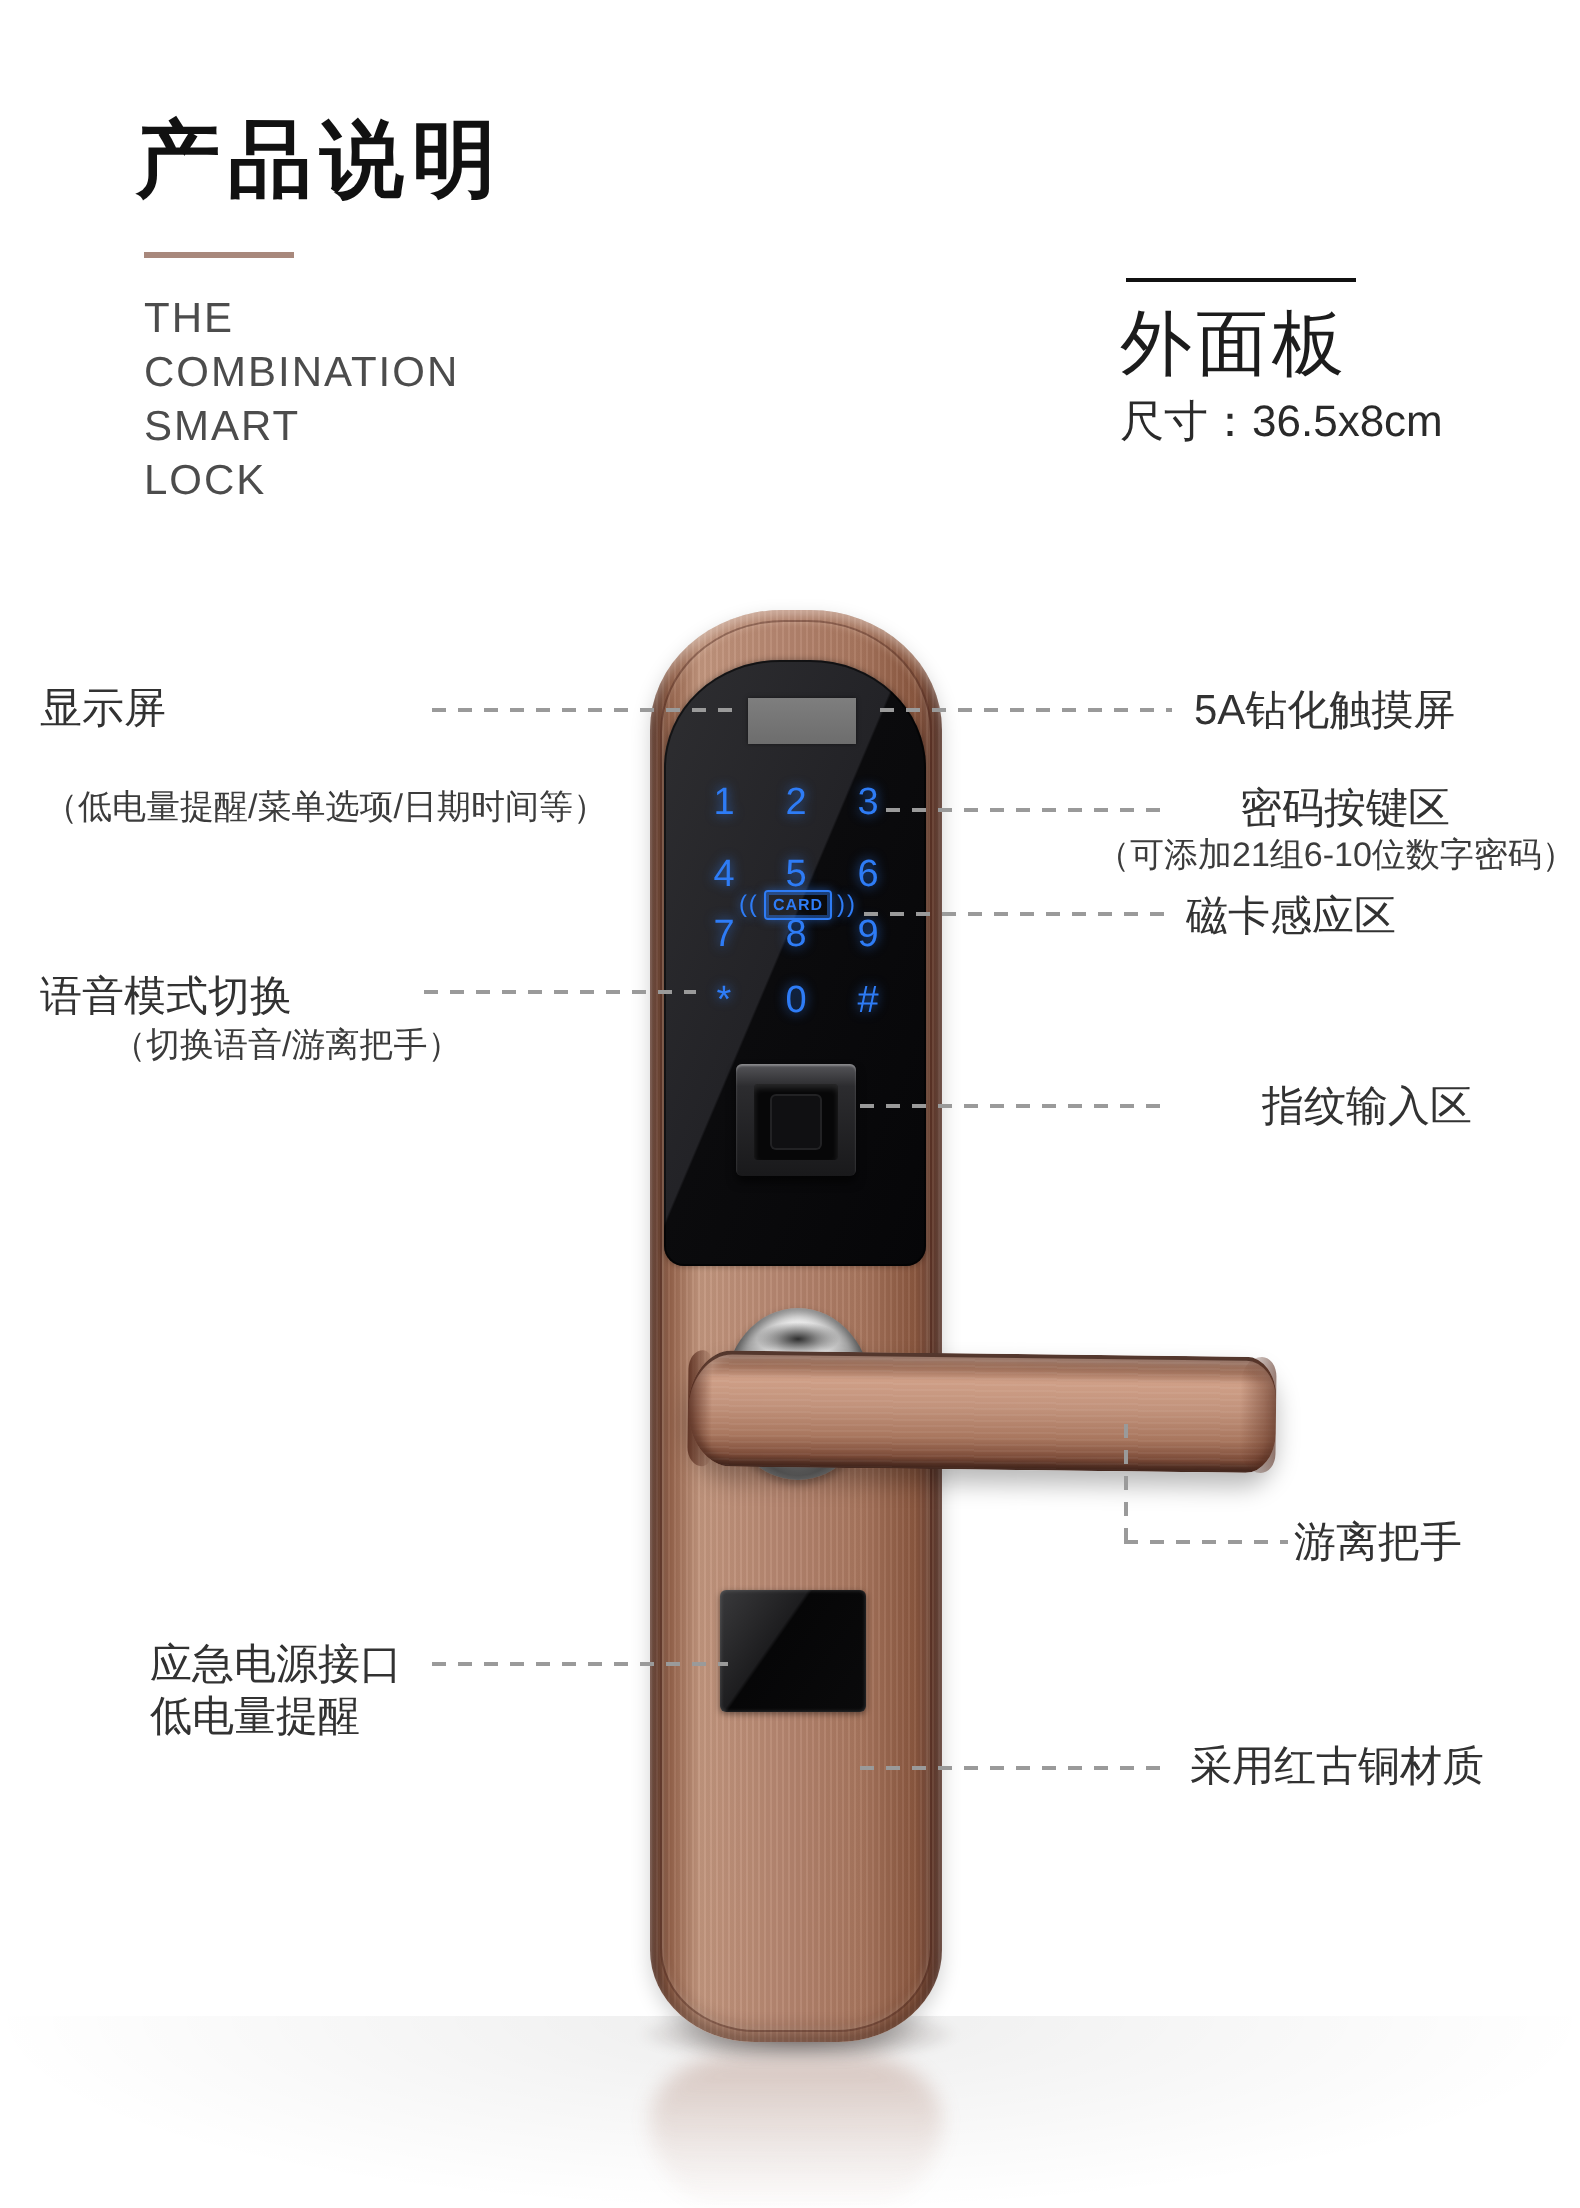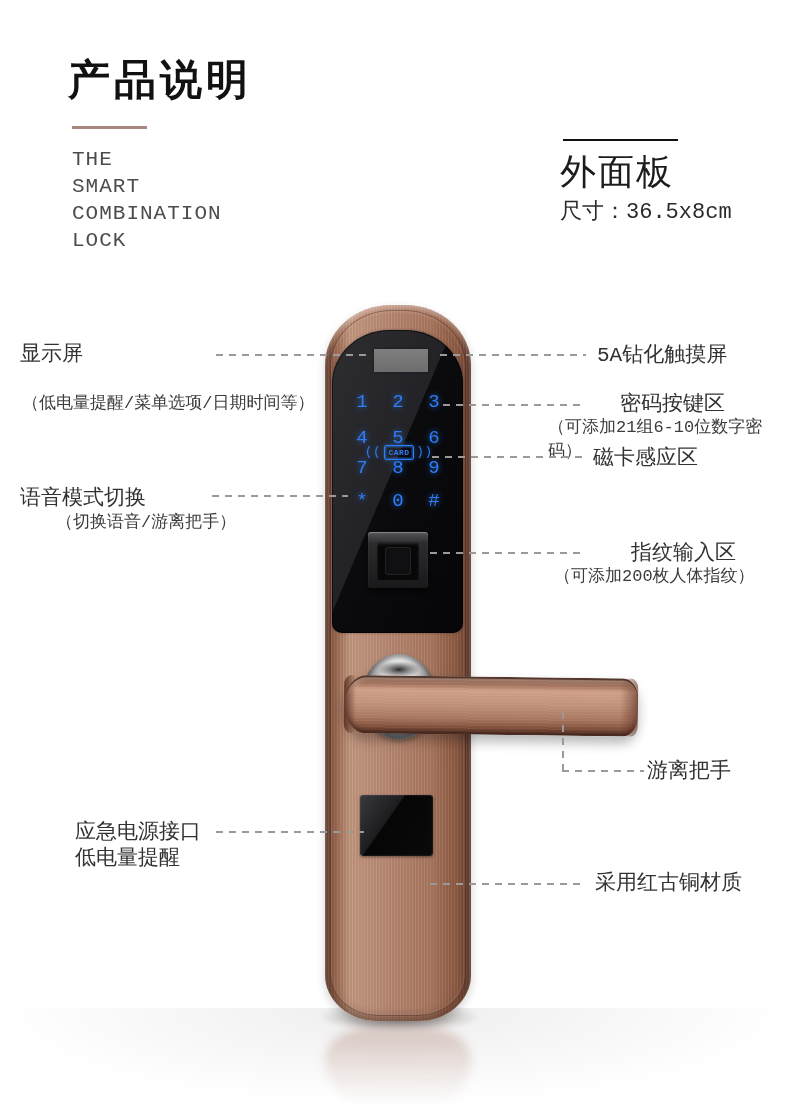--- a/index.html
+++ b/index.html
@@ -1,17 +1,17 @@
 <!DOCTYPE html>
 <html><head>
 <meta charset="utf-8">
 <style>
   html,body{margin:0;padding:0;background:#fff;}
   .stage{position:relative;width:790px;height:1104px;background:#ffffff;overflow:hidden;
-         font-family:Liberation Mono, monospace;color:#222;}
+         font-family:Liberation Sans, sans-serif;color:#222;}
 
   
   .title{position:absolute;left:68px;top:52px;font-size:42px;font-weight:700;letter-spacing:4px;color:#111;}
   .title-underline{position:absolute;left:72px;top:126px;width:75px;height:3px;background:#a8887c;}
   .en-sub{position:absolute;left:72px;top:146px;font-size:21px;line-height:27px;color:#4c4c4c;letter-spacing:1px;}
 
   .panel-info-line{position:absolute;left:563px;top:139px;width:115px;height:2px;background:#111;}
   .panel-name{position:absolute;left:560px;top:148px;font-size:36px;color:#1c1c1c;letter-spacing:2px;}
   .panel-size{position:absolute;left:560px;top:196px;font-size:22px;color:#2a2a2a;}
 
@@ -91,22 +91,22 @@
 </style>
 </head>
 <body>
 
 <div class="stage">
 
   <div class="title">产品说明</div>
   <div class="title-underline"></div>
   <div class="en-sub">
     <div>THE</div>
+    <div>COMBINATION</div>
     <div>SMART</div>
-    <div>COMBINATION</div>
     <div>LOCK</div>
   </div>
 
   <div class="panel-info-line"></div>
   <div class="panel-name">外面板</div>
   <div class="panel-size">尺寸：36.5x8cm</div>
 
   <div class="floor-shade"></div>
   <div class="lock-shadow"></div>
   <div class="lock-reflection"></div>
@@ -188,23 +188,20 @@
   <div class="dash-h" style="left:443px;top:404px;width:143px;"></div>
 
   <div class="ann" style="left:593px;top:446px;width:180px;">
     <div class="ann-main">磁卡感应区</div>
   </div>
   <div class="dash-h" style="left:432px;top:456px;width:152px;"></div>
 
   <div class="ann" style="left:595px;top:541px;width:180px;margin-left:36px;">
     <div class="ann-main">指纹输入区</div>
   </div>
-  <div class="ann" style="left:554px;top:565px;width:220px;">
-    <div class="ann-sub">（可添加200枚人体指纹）</div>
-  </div>
   <div class="dash-h" style="left:430px;top:552px;width:156px;"></div>
 
   <div class="ann" style="left:647px;top:759px;width:140px;">
     <div class="ann-main">游离把手</div>
   </div>
   <div class="dash-v" style="left:562px;top:712px;height:58px;"></div>
   <div class="dash-h" style="left:562px;top:770px;width:82px;"></div>
 
   <div class="ann" style="left:595px;top:871px;width:190px;">
     <div class="ann-main">采用红古铜材质</div>

